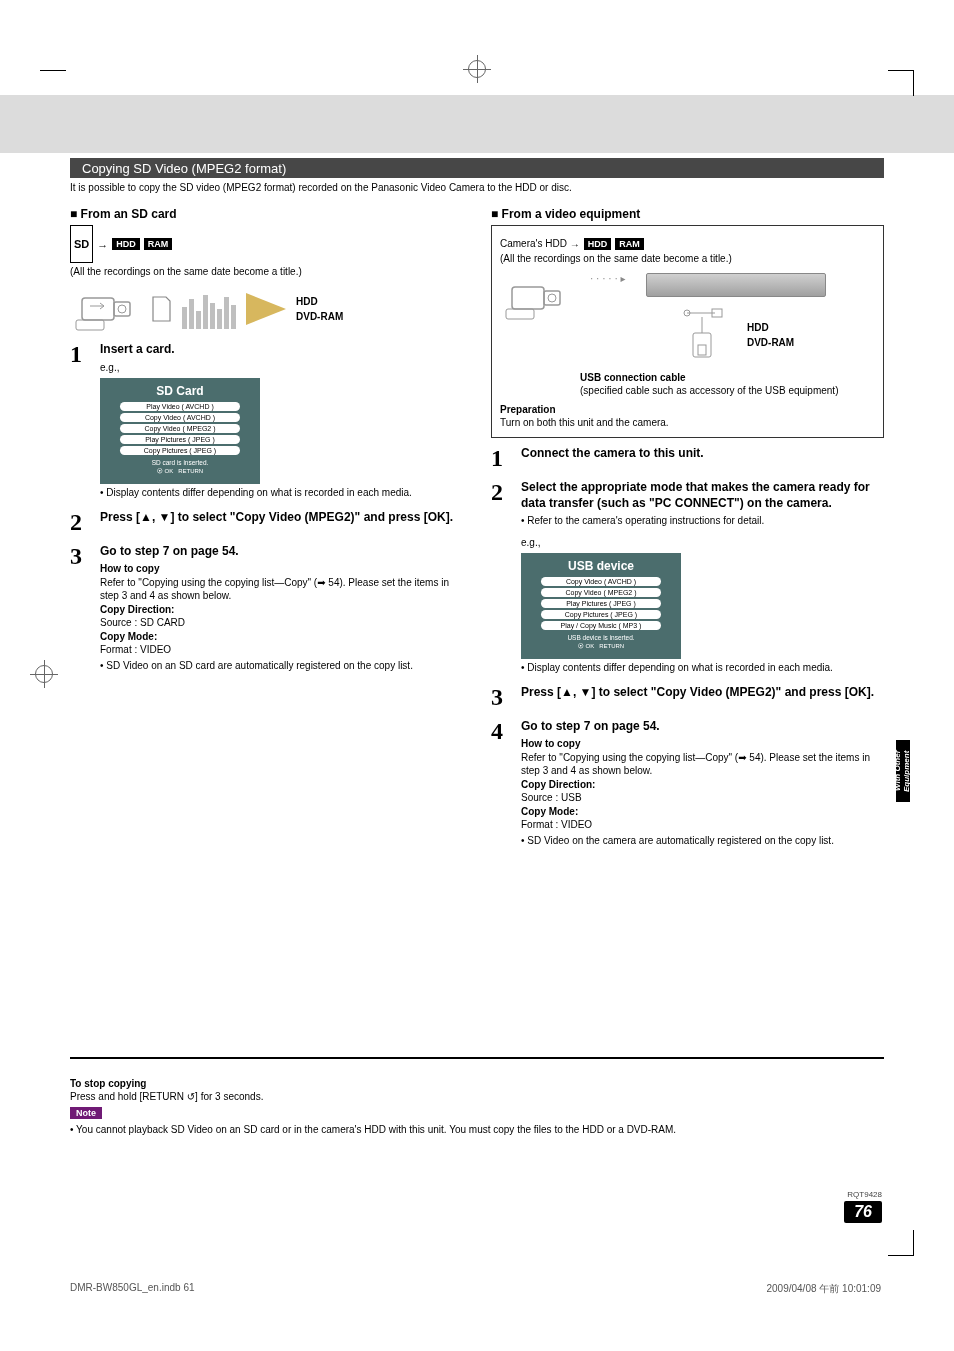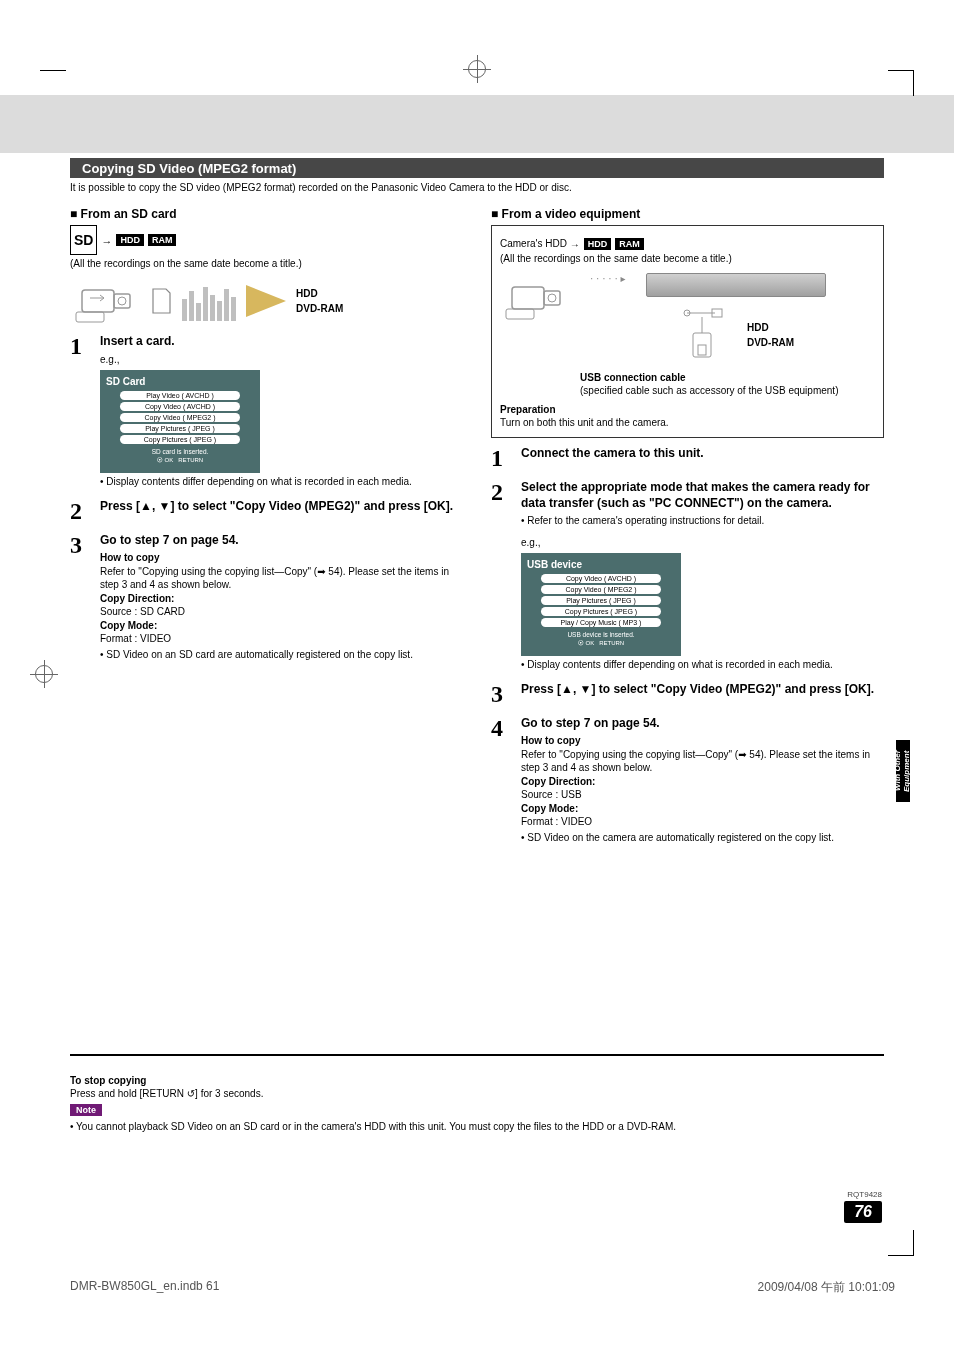--- a/index.html
+++ b/index.html
@@ -26,35 +26,35 @@
     background: #474747;
     height: 20px;
     display: flex;
     align-items: center;
     margin-top: 78px;
   }
   .section-title {
     background: #474747;
     color: #fff;
     font-size: 13px;
-    font-weight: bold;
+    font-weight: normal;
     padding: 2px 12px;
   }
   .intro { font-size: 10px; margin: 4px 0 8px 0; }
   .two-col { display: flex; gap: 28px; }
   .col { width: 50%; }
   .sub-heading {
     font-size: 12px;
     font-weight: bold;
     margin: 6px 0 4px 0;
   }
   .small-note { font-size: 10px; line-height: 1.3; }
   .badge-line { display: flex; align-items: center; gap: 4px; margin: 3px 0 2px 0; }
   .badge-dark { background: #000; color: #fff; font-size: 9px; padding: 1px 4px; font-weight: bold; }
-  .badge-outline { border: 1px solid #000; font-size: 14px; padding: 6px 3px; font-weight: bold; }
+  .badge-outline { border: 1px solid #000; font-size: 11px; padding: 12px 3px; font-weight: bold; }
   .cam-row { display: flex; align-items: center; gap: 10px; margin: 6px 0; }
   .camcorder-svg { width: 70px; height: 50px; }
   .sd-bars { display: flex; gap: 2px; align-items: flex-end; height: 40px; }
   .sd-bars div { width: 5px; background: #bfbfbf; }
   .arrow-right {
     width: 0; height: 0;
     border-top: 16px solid transparent;
     border-bottom: 16px solid transparent;
     border-left: 40px solid #d7b75e;
   }
@@ -66,21 +66,21 @@
     font-weight: bold;
     font-family: "Times New Roman", serif;
     line-height: 1;
     min-width: 18px;
   }
   .step-body { flex: 1; }
   .step-title { font-size: 12px; font-weight: bold; margin-bottom: 3px; line-height: 1.3; }
   .step-text { font-size: 10px; line-height: 1.35; }
   .bullet-dot { font-size: 10px; line-height: 1.35; padding-left: 8px; text-indent: -8px; margin-top: 2px; }
   .sd-dialog { width: 160px; background: #4b6d6d; padding: 6px 6px 10px 6px; margin: 4px 0 2px 0; }
-  .sd-dialog-title { color: #fff; text-align: left; font-size: 10px; font-weight: bold; margin-bottom: 4px; }
+  .sd-dialog-title { color: #fff; text-align: center; font-size: 12px; font-weight: bold; margin-bottom: 4px; }
   .sd-option { background: #fff; border-radius: 8px; font-size: 7px; text-align: center; padding: 1px 0; margin: 2px 14px; }
   .sd-footer { color: #fff; text-align: center; font-size: 6.5px; margin-top: 4px; }
   .sd-ok { color: #fff; text-align: center; font-size: 6px; margin-top: 2px; }
   .bold { font-weight: bold; }
   .connect-box { border: 1px solid #333; padding: 8px; margin-top: 4px; }
   .equip-col { display: flex; flex-direction: column; align-items: center; gap: 4px; }
   .dvd-unit { width: 180px; height: 24px; background: linear-gradient(#d0d0d0,#a0a0a0); border: 1px solid #888; border-radius: 2px; }
   .stop-section { border-top: 2px solid #000; margin-top: 200px; padding-top: 18px; }
   .note-box { background: #701a75; color: #fff; display: inline-block; font-size: 9px; padding: 1px 6px; font-weight: bold; margin: 4px 0 2px 0; }
   .side-tab {
@@ -115,23 +115,23 @@
     font-size: 16px;
     font-style: italic;
     font-weight: bold;
     padding: 2px 10px;
     display: inline-block;
     margin-top: 2px;
     border-radius: 2px;
   }
   .footer-line {
     position: absolute;
-    left: 70px; right: 59px; bottom: 55px;
+    left: 70px; right: 73px; bottom: 55px;
     display: flex; justify-content: space-between;
-    font-size: 12px; color: #555;
+    font-size: 10px; color: #555;
   }
   .crop-mark { position: absolute; width: 26px; height: 26px; }
   .crop-mark.tr { top: 70px; right: 40px; border-top: 1px solid #000; border-right: 1px solid #000; }
   .crop-mark.br { bottom: 95px; right: 40px; border-bottom: 1px solid #000; border-right: 1px solid #000; }
   .crop-mark.tl { top: 70px; left: 40px; border-top: 1px solid #000; }
   .center-circle {
     position: absolute; top: 60px; left: 50%; transform: translateX(-50%);
     width: 18px; height: 18px; border: 1px solid #666; border-radius: 50%;
   }
   .center-cross-v { position: absolute; top: 55px; left: 50%; width: 1px; height: 28px; background: #666; }

